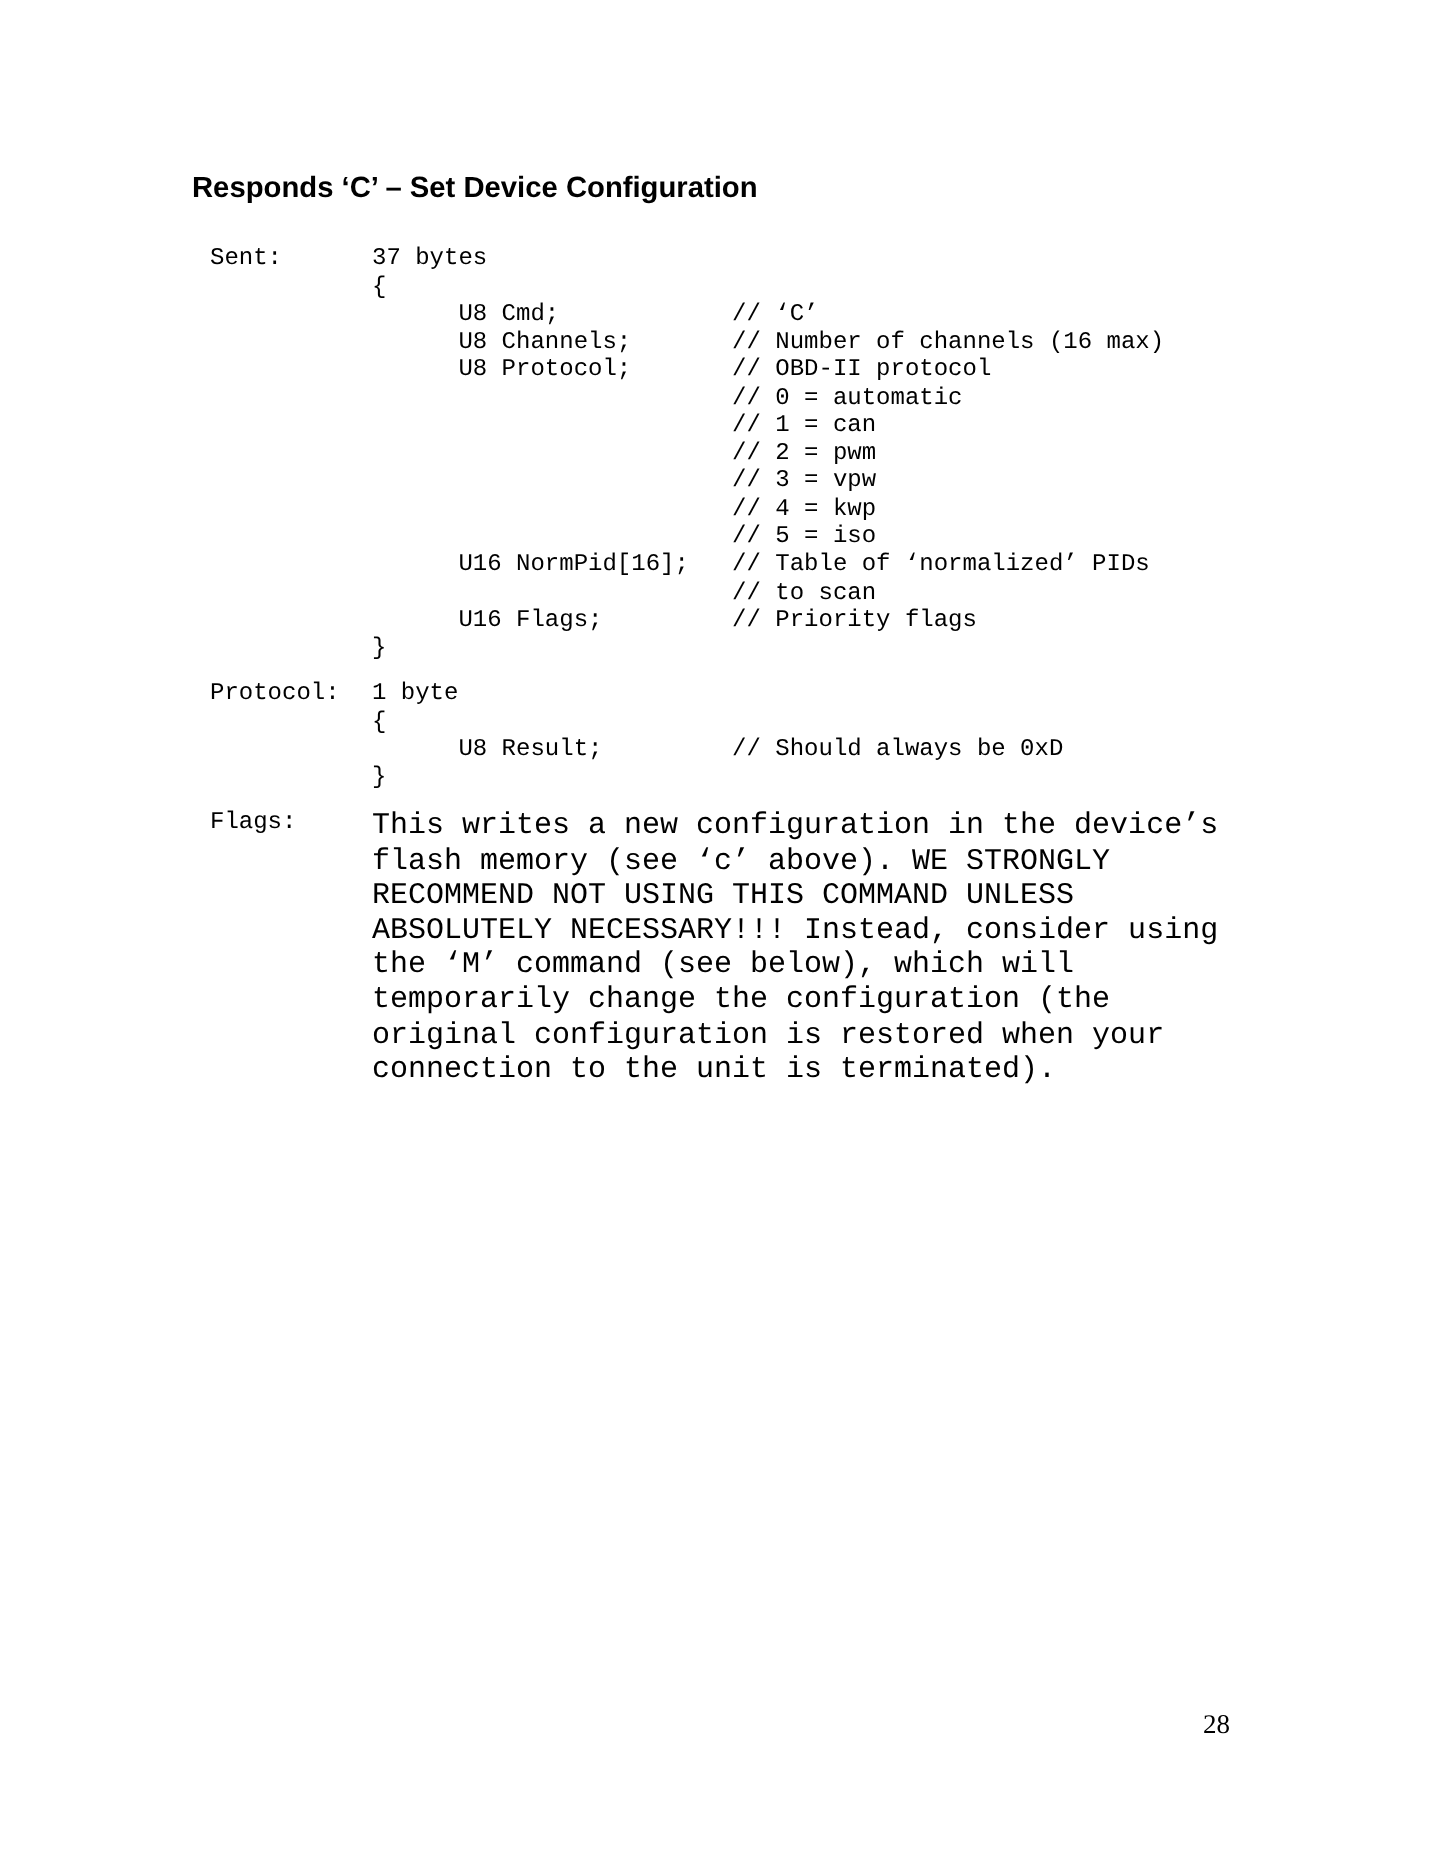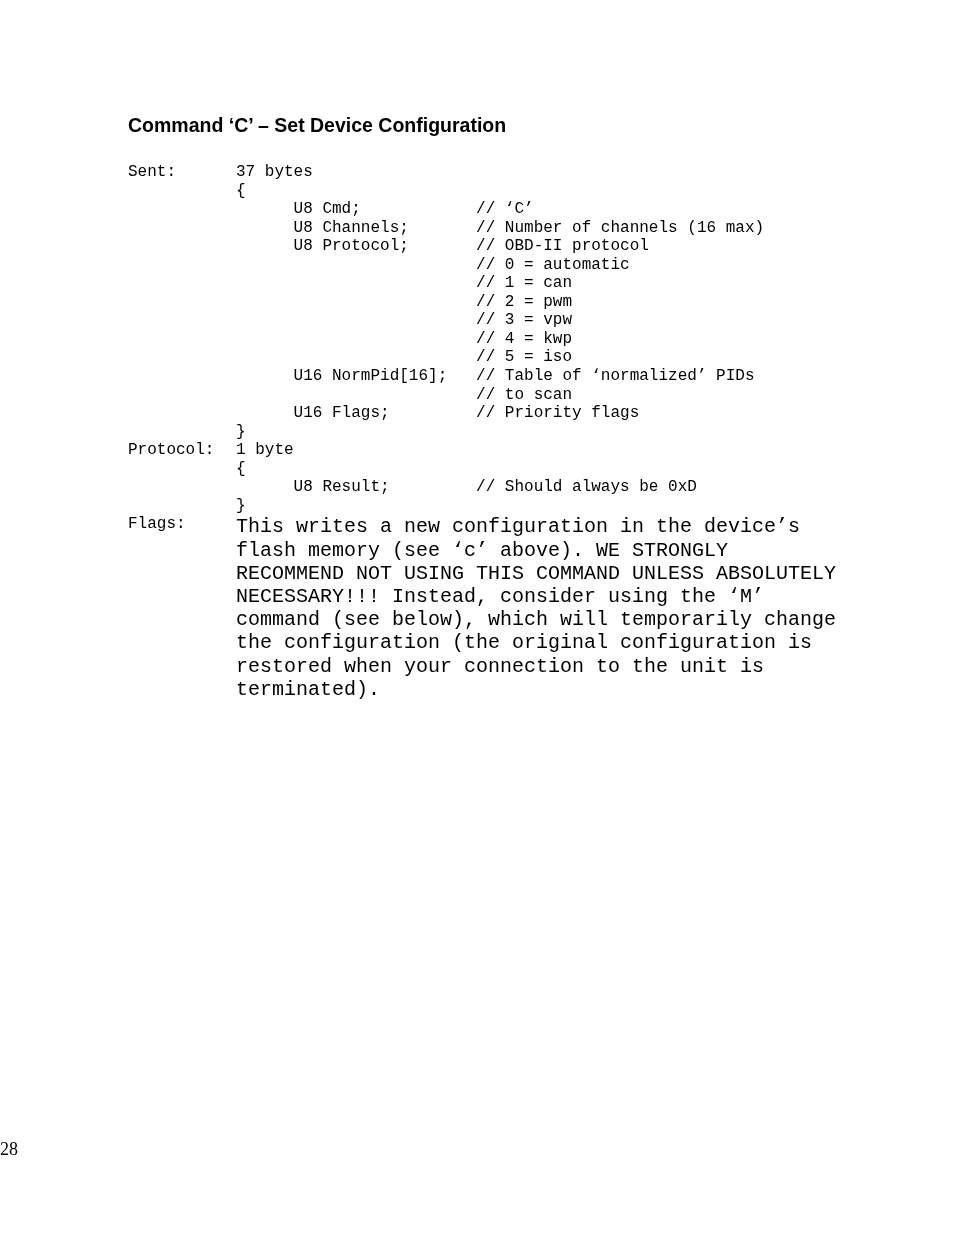--- a/index.html
+++ b/index.html
@@ -31,53 +31,53 @@
     font-size: 16px;
     line-height: 1.16;
     margin: 0;
     padding: 0;
     white-space: pre;
     tab-size: 8;
   }
   .row {
     display: flex;
     align-items: flex-start;
-    margin: 0;
+    margin: 12px;
   }
   .label {
     flex: 0 0 108px;
     font-family: "Courier New", Courier, monospace;
     font-size: 16px;
     line-height: 1.16;
   }
   .body {
     flex: 1 1 auto;
   }
   .notes-text {
     font-family: Liberation Mono, monospace;
     font-size: 20px;
     line-height: 1.16;
     white-space: normal;
   }
   .page-number {
     position: absolute;
     bottom: 75px;
-    left: 0;
+    left: 12px;
     width: 808px;
-    text-align: left;
+    text-align: right;
     font-family: "Times New Roman", Times, serif;
     font-size: 18px;
   }
 </style>
 </head>
 <body>
 
 <div class="page">
 
-  <h2 class="heading">Command ‘C’ – Set Device Configuration</h2>
+  <h2 class="heading">Responds ‘C’ – Set Device Configuration</h2>
 
   <div class="row">
     <div class="label">Sent:</div>
     <div class="body">
       <pre class="codeblock">37 bytes
 {
       U8 Cmd;            // ‘C’
       U8 Channels;       // Number of channels (16 max)
       U8 Protocol;       // OBD-II protocol
                          // 0 = automatic

